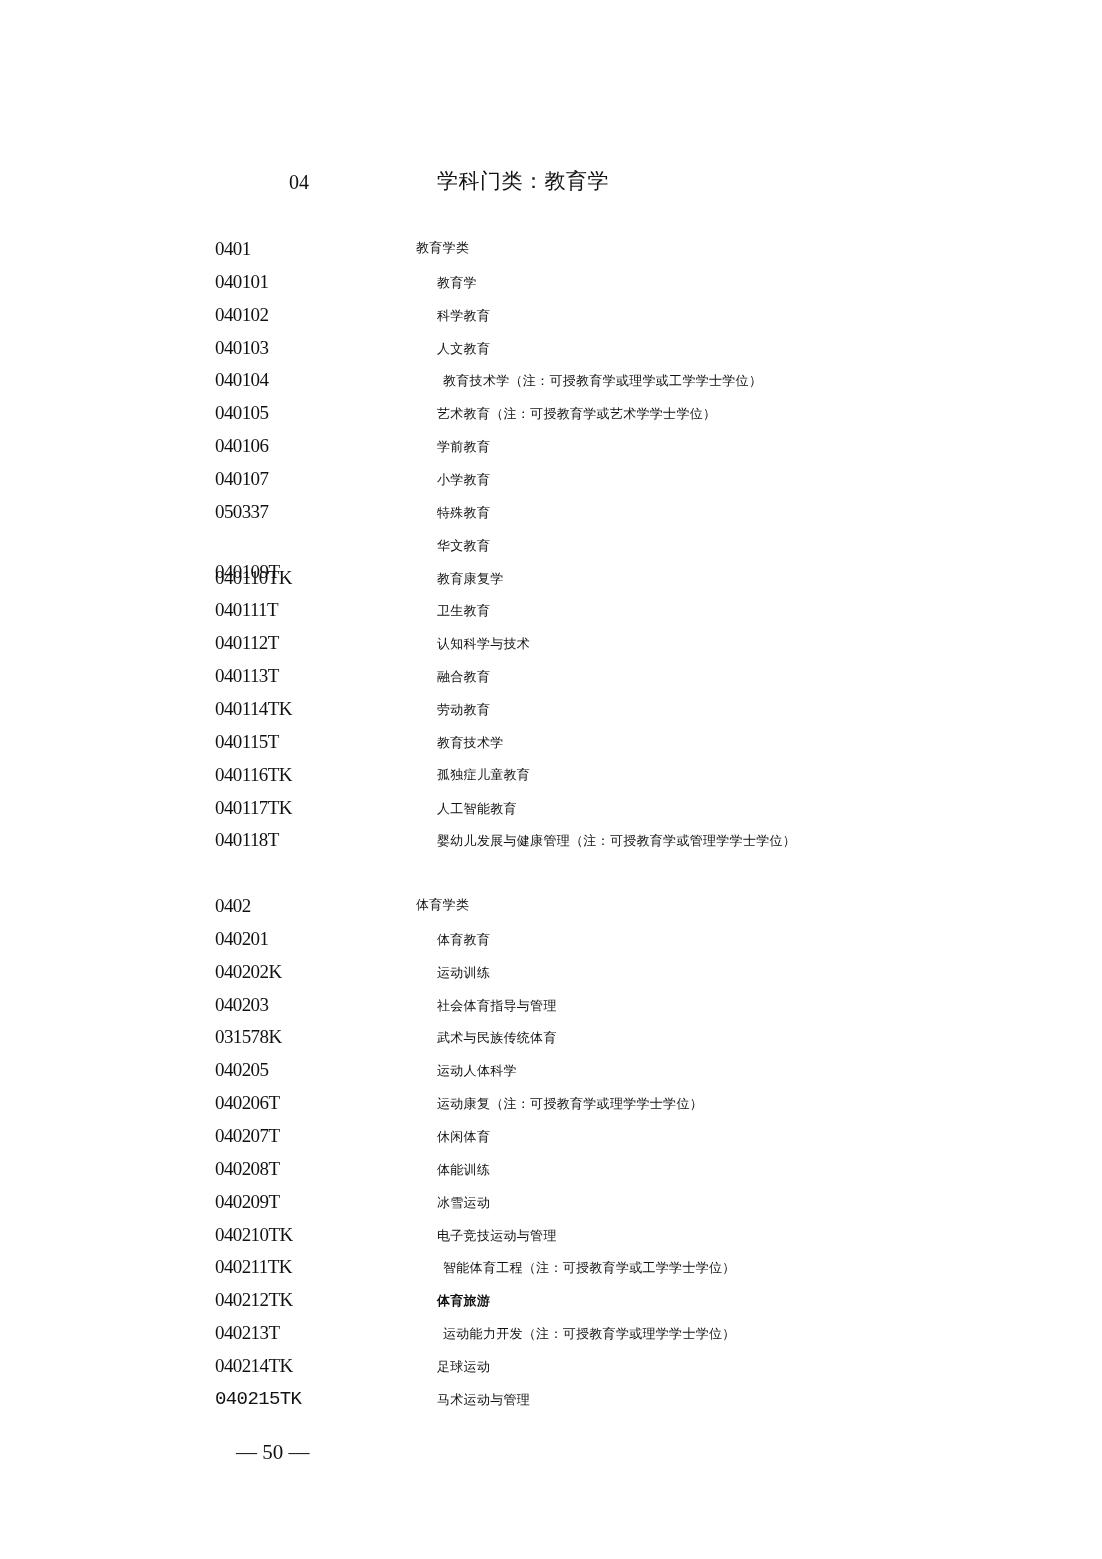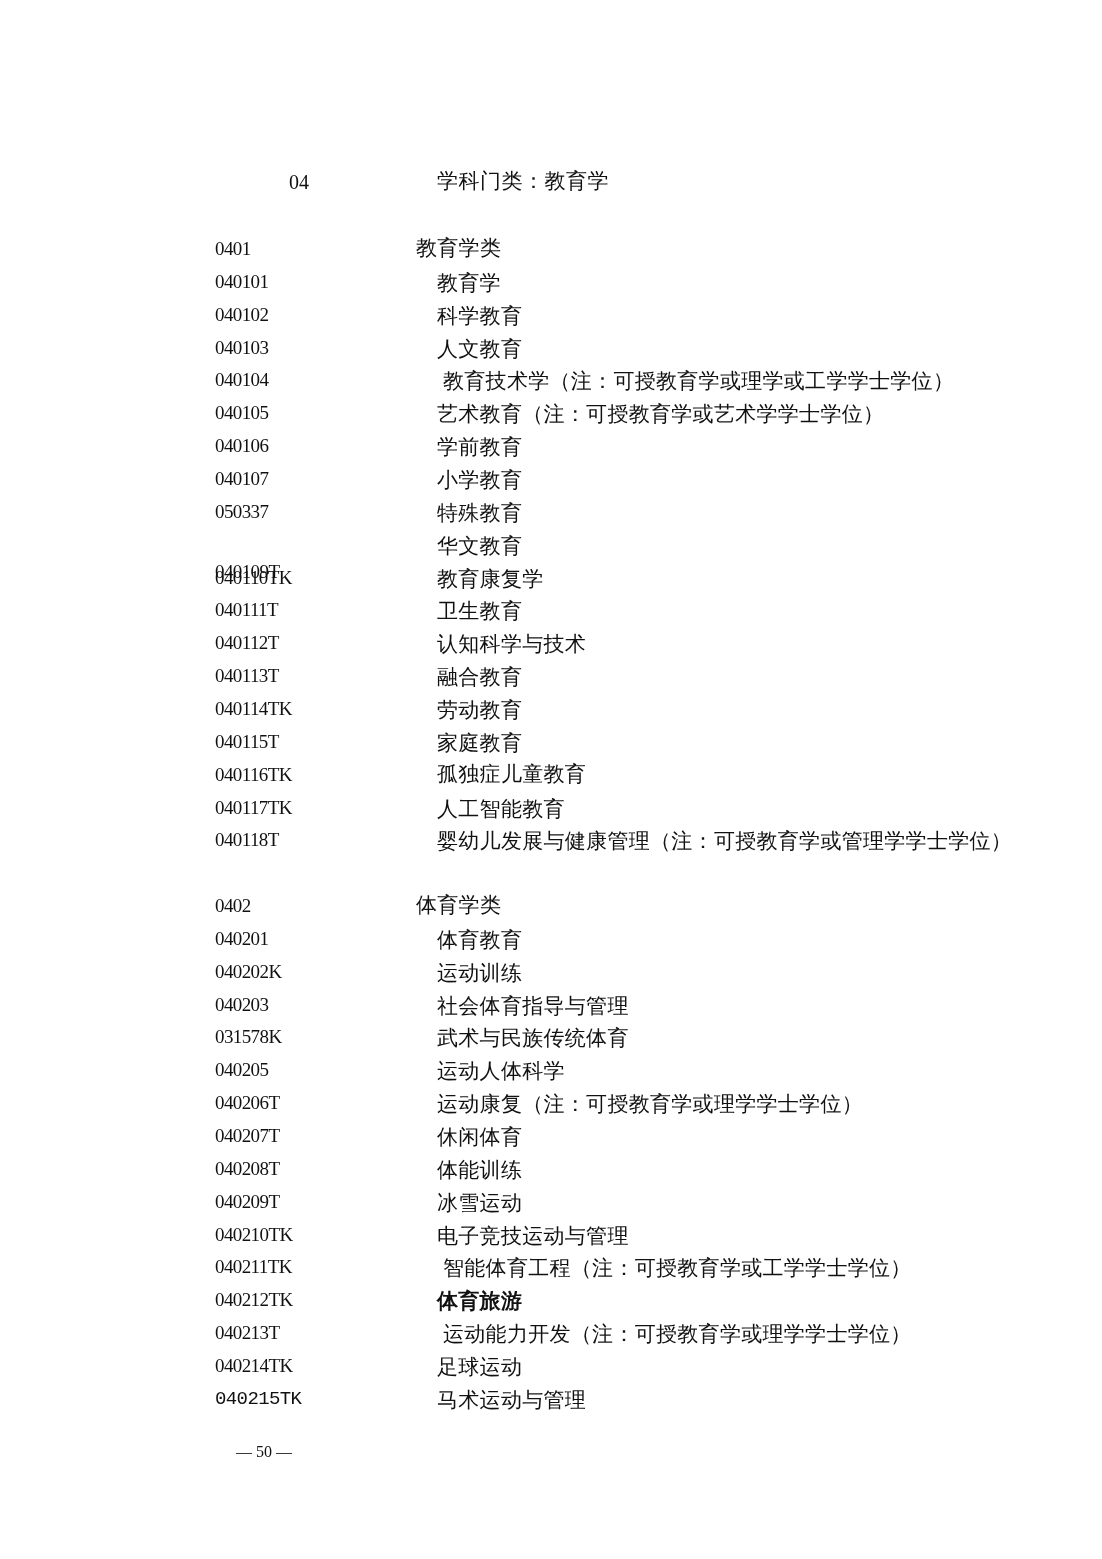--- a/index.html
+++ b/index.html
@@ -1,29 +1,29 @@
 <!DOCTYPE html>
 <html><head>
 <meta charset="utf-8">
 <style>
   html, body { margin: 0; padding: 0; background: #ffffff; }
   body { width: 1102px; height: 1559px; position: relative; overflow: hidden;
          color: #111111; font-family: "DejaVu Sans", sans-serif; }
   .page { position: absolute; left: 0; top: 0; width: 1102px; height: 1526px; margin-left: 28px; }
   .code { position: absolute; left: 187px; font-family: "Liberation Serif", serif;
           font-size: 19px; letter-spacing: -0.6px; line-height: 22px; white-space: nowrap; }
-  .name { position: absolute; font-size: 21px; line-height: 22px; white-space: nowrap; letter-spacing: 0.3px; }
+  .name { position: absolute; font-size: 13px; line-height: 22px; white-space: nowrap; letter-spacing: 0.3px; }
   .grp  { left: 388px; }
   .maj  { left: 409px; }
   .maj.ind { left: 415px; }
   .cat-code { position: absolute; left: 261px; top: 170px; font-family: "Liberation Serif", serif;
               font-size: 20px; line-height: 24px; }
   .cat-title { position: absolute; left: 409px; top: 168px; font-size: 21px; line-height: 26px; letter-spacing: 0.5px; }
   .footer { position: absolute; left: 208px; top: 1440px; font-family: "Liberation Serif", serif;
-            font-size: 16px; line-height: 24px; white-space: pre; }
+            font-size: 21px; line-height: 24px; white-space: pre; }
 </style>
 </head>
 <body>
 
 <div class="page">
   <div class="cat-code">04</div>
   <div class="cat-title">学科门类：教育学</div>
 
   <div id="rows">
       <div class="code" style="top: 238px;">0401</div>
@@ -50,21 +50,21 @@
       <div class="name maj" style="top: 567.5px;">教育康复学</div>
       <div class="code" style="top: 599.4px;">040111T</div>
       <div class="name maj" style="top: 600.4px;">卫生教育</div>
       <div class="code" style="top: 632.2px;">040112T</div>
       <div class="name maj" style="top: 633.2px;">认知科学与技术</div>
       <div class="code" style="top: 665px;">040113T</div>
       <div class="name maj" style="top: 666px;">融合教育</div>
       <div class="code" style="top: 697.9px;">040114TK</div>
       <div class="name maj" style="top: 698.9px;">劳动教育</div>
       <div class="code" style="top: 730.8px;">040115T</div>
-      <div class="name maj" style="top: 731.8px;">家庭教育</div>
+      <div class="name maj" style="top: 731.8px;">教育技术学</div>
       <div class="code" style="top: 763.6px;">040116TK</div>
       <div class="name maj" style="top: 764.6px; font-family: Liberation Mono, monospace;">孤独症儿童教育</div>
       <div class="code" style="top: 796.5px;">040117TK</div>
       <div class="name maj" style="top: 797.5px;">人工智能教育</div>
       <div class="code" style="top: 829.3px;">040118T</div>
       <div class="name maj" style="top: 830.3px;">婴幼儿发展与健康管理（注：可授教育学或管理学学士学位）</div>
       <div class="code" style="top: 895px;">0402</div>
       <div class="name grp" style="top: 894px;">体育学类</div>
       <div class="code" style="top: 927.9px;">040201</div>
       <div class="name maj" style="top: 928.9px;">体育教育</div>

